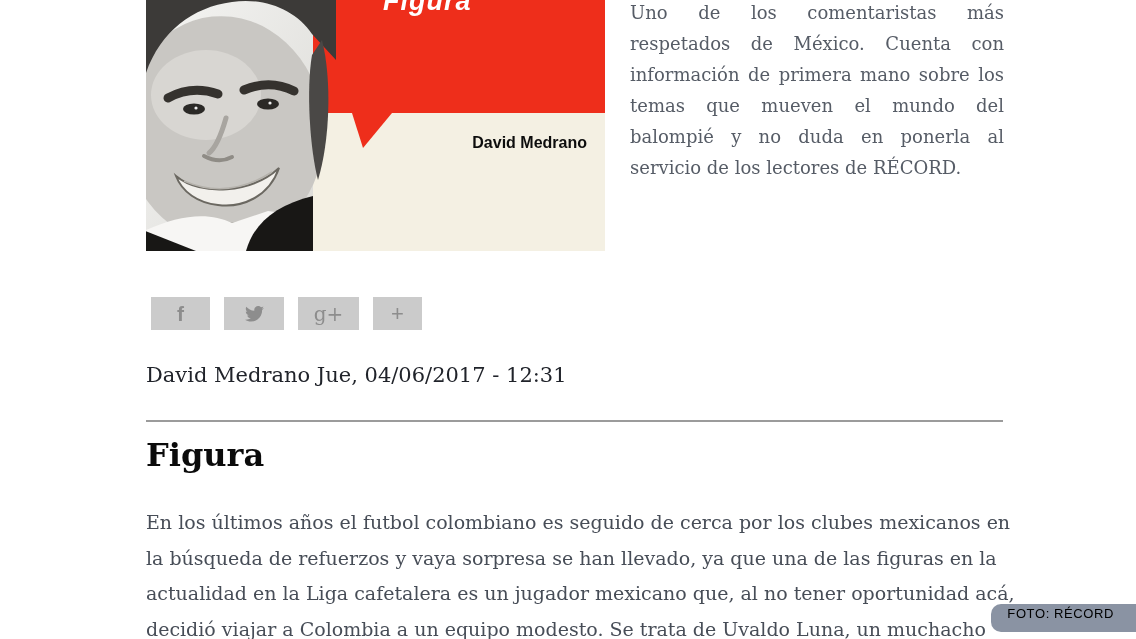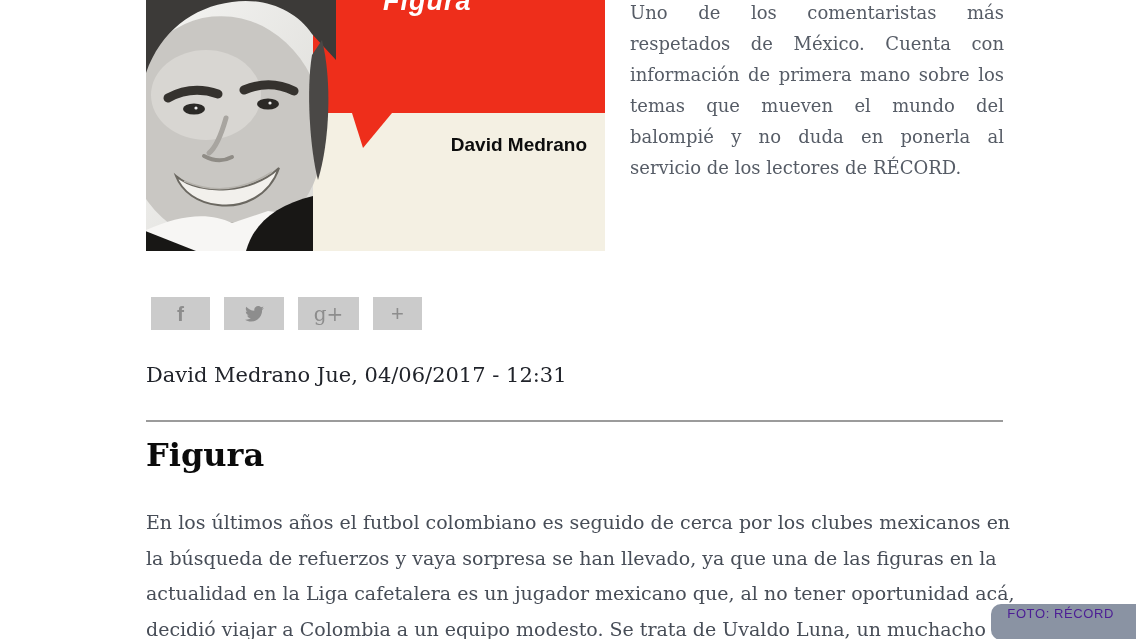--- a/index.html
+++ b/index.html
@@ -20,21 +20,21 @@
   .card-right{position:absolute;left:167px;top:0;width:292px;height:251px;background:var(--cream);}
   .red-header{position:absolute;left:0;top:0;width:292px;height:113px;background:var(--accent-red);}
   .bubble-title{
     position:absolute;left:70px;top:-14px;
     font-family:"Liberation Sans",sans-serif;font-style:italic;font-weight:800;
     font-size:27px;color:#ffffff;letter-spacing:1px;white-space:nowrap;
   }
   .bubble-tail{position:absolute;left:0;top:113px;width:292px;height:36px;pointer-events:none;}
   .author-name{
     position:absolute;right:18px;top:134px;
-    font-family:"Liberation Sans",sans-serif;font-weight:700;font-size:19px;color:#0d0d0d;
+    font-family:"Liberation Sans",sans-serif;font-weight:700;font-size:16px;color:#0d0d0d;
     white-space:nowrap;
   }
   .photo-wrap{position:absolute;left:0;top:0;width:200px;height:251px;z-index:2;}
 
   
   .bio{
     position:absolute;left:630px;top:-3px;width:374px;margin:0;
     font-size:18px;line-height:31px;text-align:justify;color:#565c66;
   }
 
@@ -58,22 +58,22 @@
     font-family:"DejaVu Serif",serif;font-weight:700;font-size:32px;color:#0b0b0b;
   }
   .article-body{
     position:absolute;left:146px;top:505px;width:880px;margin:0;
     font-size:19px;line-height:35.5px;color:#474d57;text-align:left;
   }
 
   
   .photo-credit{
     position:absolute;right:0;top:604px;height:24px;line-height:20px;
-    padding:0 22px 12px 16px;border-radius:10px 0 0 10px;
-    background:var(--badge);color:#4c1d95;
+    padding:0 22px 4px 16px;border-radius:10px 0 0 10px;
+    background:var(--badge);color:#000000;
     font-family:"Liberation Sans",sans-serif;font-size:13px;letter-spacing:0.6px;
     white-space:nowrap;
   }
 </style>
 </head>
 <body>
 
 <div class="page">
 
   <div class="author-card">

